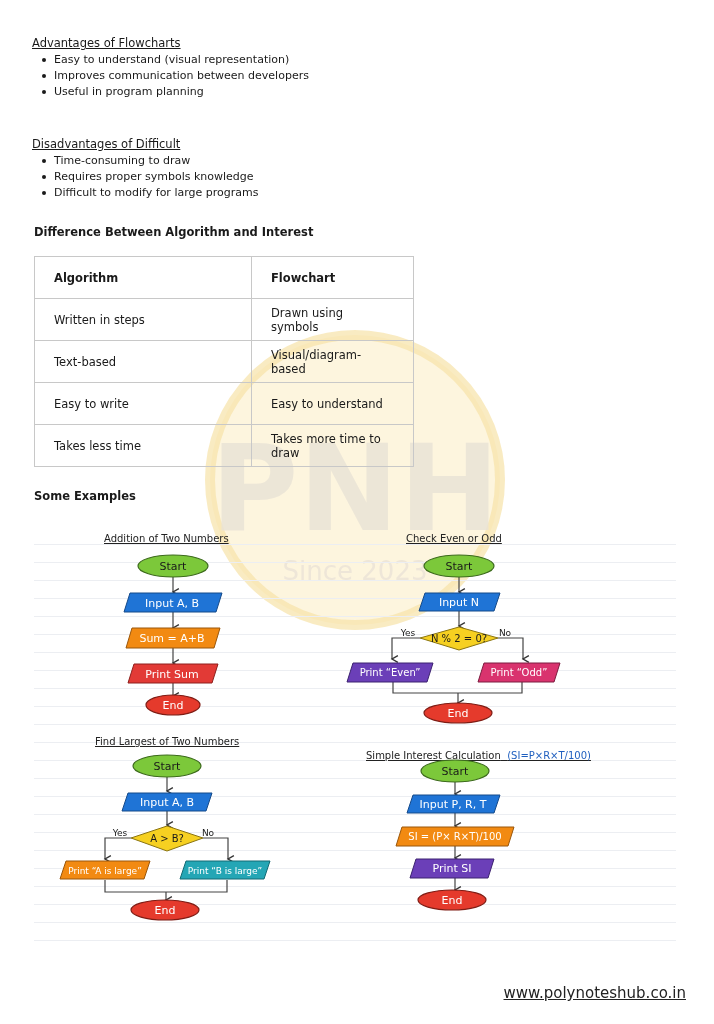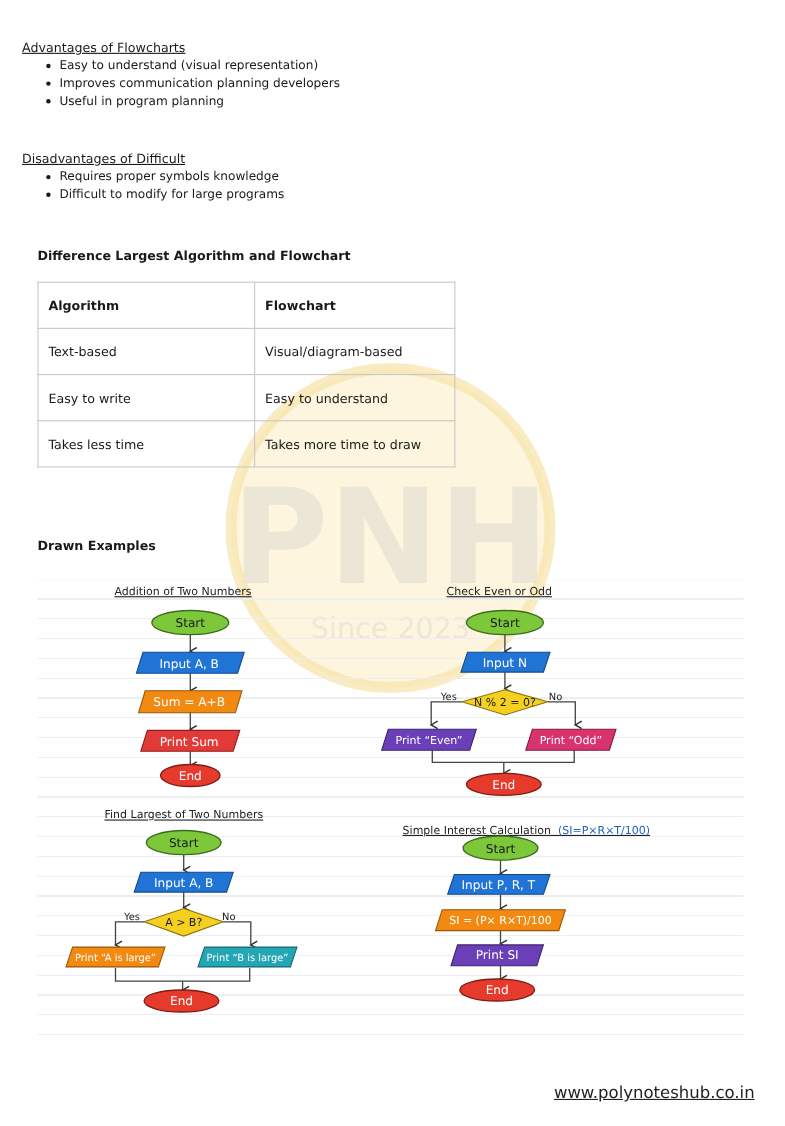--- a/index.html
+++ b/index.html
@@ -1,24 +1,24 @@
 <!DOCTYPE html>
 <html><head>
 <meta charset="utf-8">
 <style>
   html, body { margin:0; padding:0; background:#ffffff; }
   body { width:714px; height:1024px; position:relative; overflow:hidden; font-family:"DejaVu Sans", sans-serif; color:#1a1a1a; }
   .watermark { position:absolute; left:190px; top:330px; width:330px; height:300px; pointer-events:none; }
-  .sec-title { position:absolute; left:20px; font-size:11.5px; text-decoration:underline; }
+  .sec-title { position:absolute; left:32px; font-size:11.5px; text-decoration:underline; }
   .bullets { position:absolute; left:40px; margin:0; padding:0; list-style:none; font-size:11px; line-height:16px; }
   .bullets li { position:relative; padding-left:14px; }
   .bullets li::before { content:""; position:absolute; left:2px; top:6px; width:4px; height:4px; border-radius:50%; background:#1a1a1a; }
   .h-bold { position:absolute; left:34px; font-size:11.5px; font-weight:bold; }
   table.cmp { position:absolute; left:34px; top:256px; width:380px; border-collapse:collapse; font-size:11.5px; }
-  table.cmp td, table.cmp th { border:1px solid #c8c8c8; height:41px; padding:0 9px; text-align:left; vertical-align:middle; background:transparent; }
+  table.cmp td, table.cmp th { border:1px solid #c8c8c8; height:41px; padding:0 19px; text-align:left; vertical-align:middle; background:transparent; }
   table.cmp th { font-weight:bold; }
   table.cmp td:first-child, table.cmp th:first-child { width:178px; }
   .ruled { position:absolute; left:34px; top:527px; width:642px; height:418px;
     background-image:repeating-linear-gradient(to bottom, transparent 0, transparent 17px, #eceef2 17px, #eceef2 18px); }
   .fc-title { position:absolute; font-size:10px; text-decoration:underline; color:#222; white-space:nowrap; }
   .fc-title .blue { color:#1f5fbf; }
   .footer { position:absolute; right:28px; top:984px; font-size:15px; text-decoration:underline; color:#222; }
   svg text { font-family:"DejaVu Sans", sans-serif; }
 </style>
 </head>
@@ -27,53 +27,58 @@
 <svg class="watermark" viewBox="0 0 330 300">
   <circle cx="165" cy="150" r="145" fill="#fdf3d6" opacity="0.8"></circle>
   <circle cx="165" cy="150" r="145" fill="none" stroke="#f7e3a8" stroke-width="10" opacity="0.7"></circle>
   <text x="165" y="200" text-anchor="middle" font-size="120" font-weight="bold" fill="#e9e3d6" opacity="0.8">PNH</text>
   <text x="165" y="250" text-anchor="middle" font-size="26" fill="#eee6d8">Since 2023</text>
 </svg>
 
 <div class="sec-title" style="top:36px;">Advantages of Flowcharts</div>
 <ul class="bullets" style="top:52px;">
   <li>Easy to understand (visual representation)</li>
-  <li>Improves communication planning developers</li>
+  <li>Improves communication between developers</li>
   <li>Useful in program planning</li>
 </ul>
 
 <div class="sec-title" style="top:137px;">Disadvantages of Difficult</div>
 <ul class="bullets" style="top:153px;">
+  <li>Time-consuming to draw</li>
   <li>Requires proper symbols knowledge</li>
   <li>Difficult to modify for large programs</li>
 </ul>
 
-<div class="h-bold" style="top:225px;">Difference Largest Algorithm and Flowchart</div>
+<div class="h-bold" style="top:225px;">Difference Between Algorithm and Interest</div>
 <table class="cmp">
   <tbody>
       <tr>
     <th>Algorithm</th>
     <th>Flowchart</th>
+  </tr>
+  <tr>
+    <td>Written in steps</td>
+    <td>Drawn using symbols</td>
   </tr>
   <tr>
     <td>Text-based</td>
     <td>Visual/diagram-based</td>
   </tr>
   <tr>
     <td>Easy to write</td>
     <td>Easy to understand</td>
   </tr>
   <tr>
     <td>Takes less time</td>
     <td>Takes more time to draw</td>
   </tr>
 </tbody>
   </table>
 
-<div class="h-bold" style="top:489px;">Drawn Examples</div>
+<div class="h-bold" style="top:489px;">Some Examples</div>
 <div class="ruled"></div>
 
 <div class="fc-title" style="left:104px;top:533px;">Addition of Two Numbers</div>
 <div class="fc-title" style="left:406px;top:533px;">Check Even or Odd</div>
 <div class="fc-title" style="left:95px;top:736px;">Find Largest of Two Numbers</div>
 <div class="fc-title" style="left:366px;top:738px;margin-top:12px;"><span>Simple Interest Calculation</span>&nbsp; <span class="blue">(SI=P×R×T/100)</span></div>
 
 <svg style="position:absolute;left:0;top:0;" width="714" height="1024">
   <defs>
     <marker id="ah" viewBox="0 0 10 10" refX="5" refY="8" markerWidth="7" markerHeight="7" orient="auto-start-reverse">

